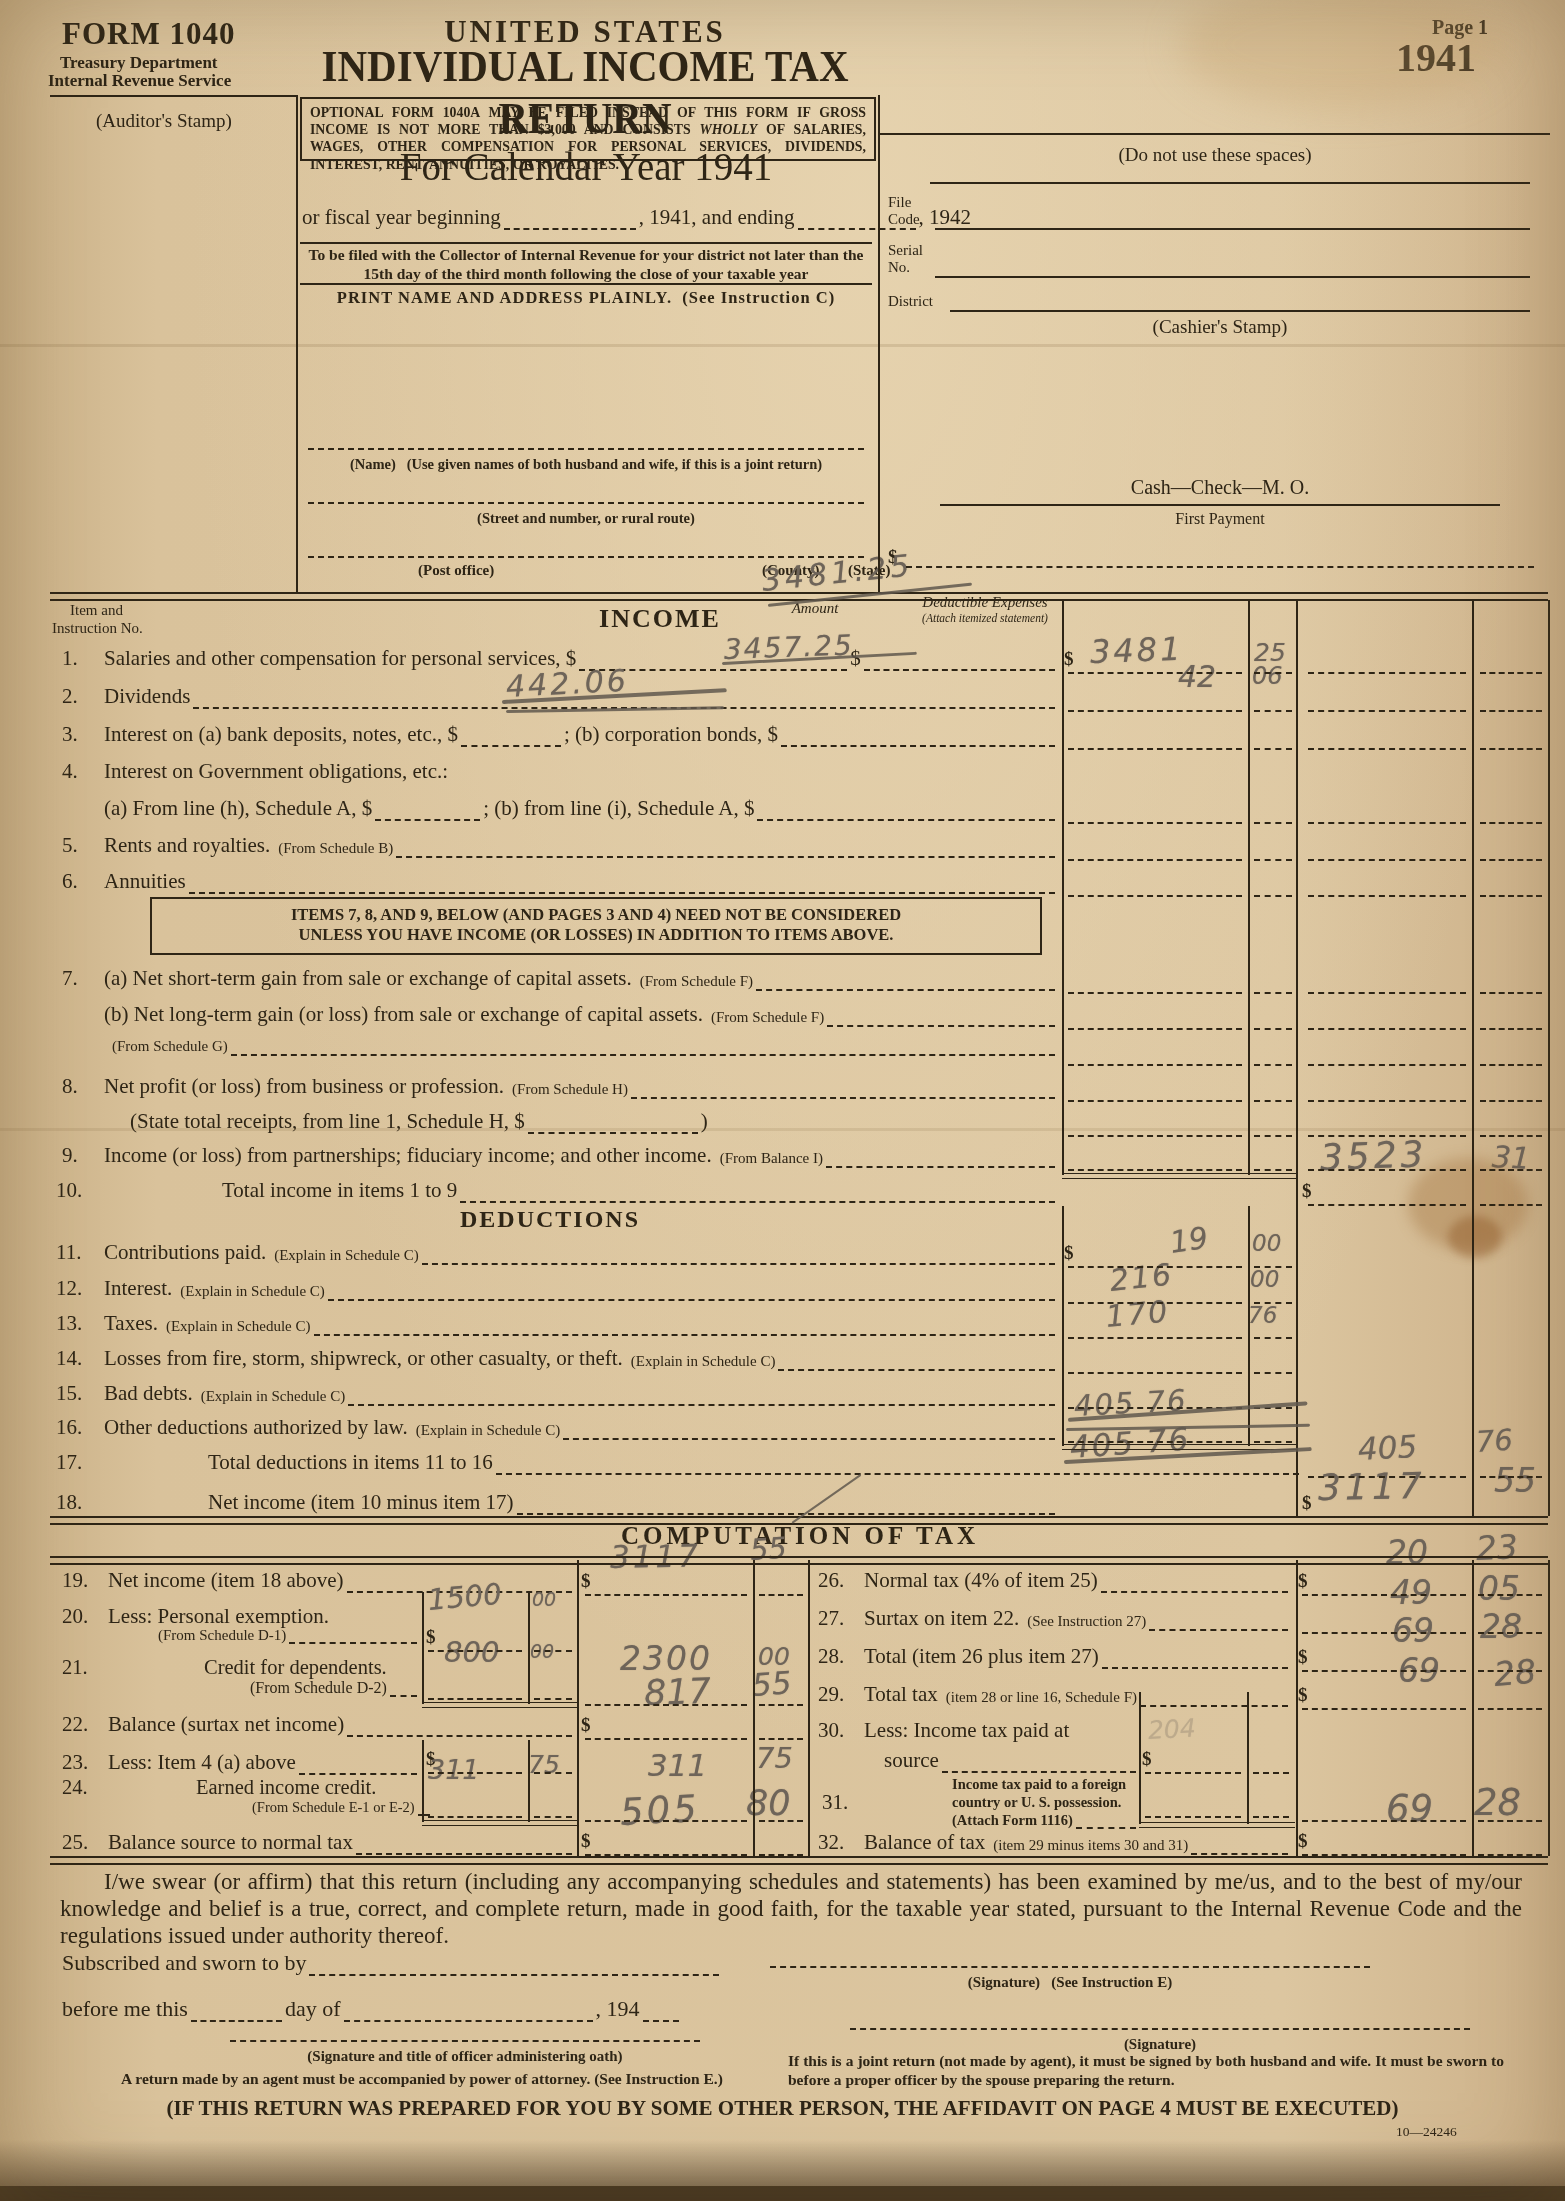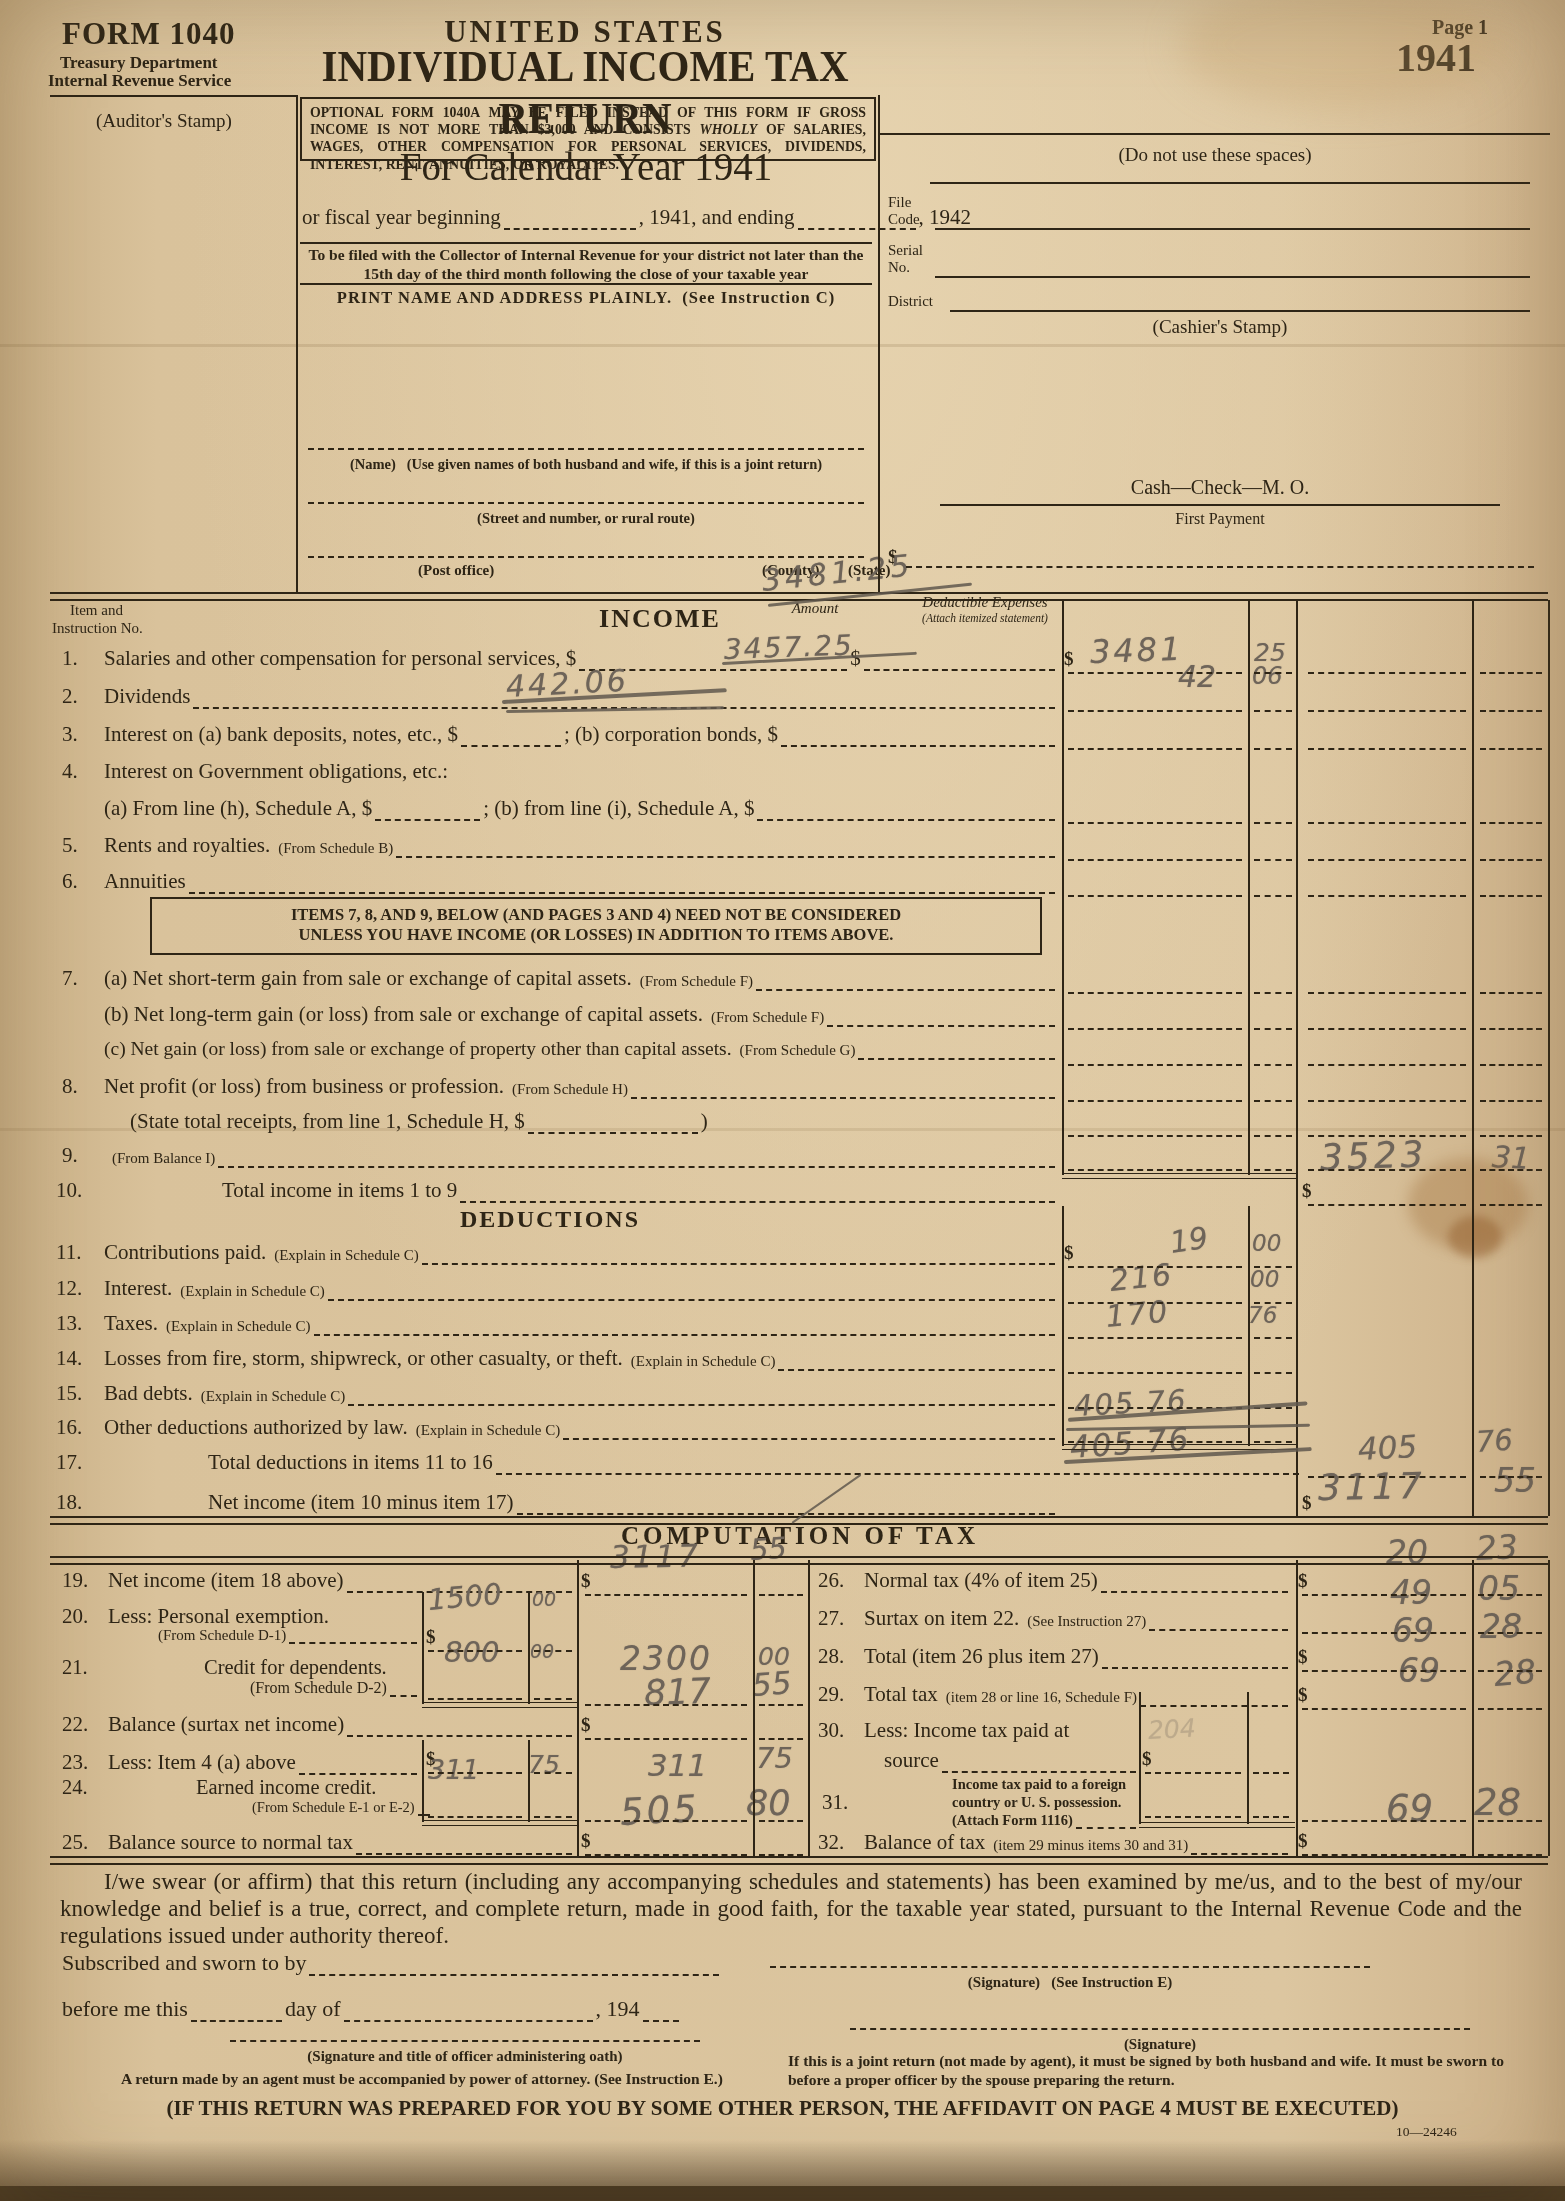--- a/index.html
+++ b/index.html
@@ -144,37 +144,37 @@
     <span>(a)  Net short-term gain from sale or exchange of capital assets.</span>
     <span class="note">(From Schedule F)</span>
     <span class="lead"></span>
   </div>
   <div class="row" style="left:104px;top:1002px;width:954px">
     <span>(b)  Net long-term gain (or loss) from sale or exchange of capital assets.</span>
     <span class="note">(From Schedule F)</span>
     <span class="lead"></span>
   </div>
   <div class="row" style="left:104px;top:1038px;width:954px;font-size:19.5px">
-    <span>(c)  Net gain (or loss) from sale or exchange of property other than capital assets.</span>
     <span class="note">(From Schedule G)</span>
     <span class="lead"></span>
   </div>
   <div class="row" style="left:62px;top:1074px;width:996px">
     <span class="num">8.</span>
     <span>Net profit (or loss) from business or profession.</span>
     <span class="note">(From Schedule H)</span>
     <span class="lead"></span>
   </div>
   <div class="row" style="left:130px;top:1109px;width:700px">
     <span>(State total receipts, from line 1, Schedule H, $</span>
     <span class="blank" style="width:170px"></span>
     <span>)</span>
   </div>
   <div class="row" style="left:62px;top:1143px;width:996px">
     <span class="num">9.</span>
+    <span>Income (or loss) from partnerships; fiduciary income; and other income.</span>
     <span class="note">(From Balance I)</span>
     <span class="lead"></span>
   </div>
   <div class="row" style="left:56px;top:1178px;width:1002px">
     <span class="num" style="width:48px">10.</span>
     <span style="margin-left:118px">Total income in items 1 to 9</span>
     <span class="lead"></span>
   </div>
 
   <div class="a b c" style="left:300px;top:1206px;width:500px;font-size:24px;letter-spacing:2px">DEDUCTIONS</div>

